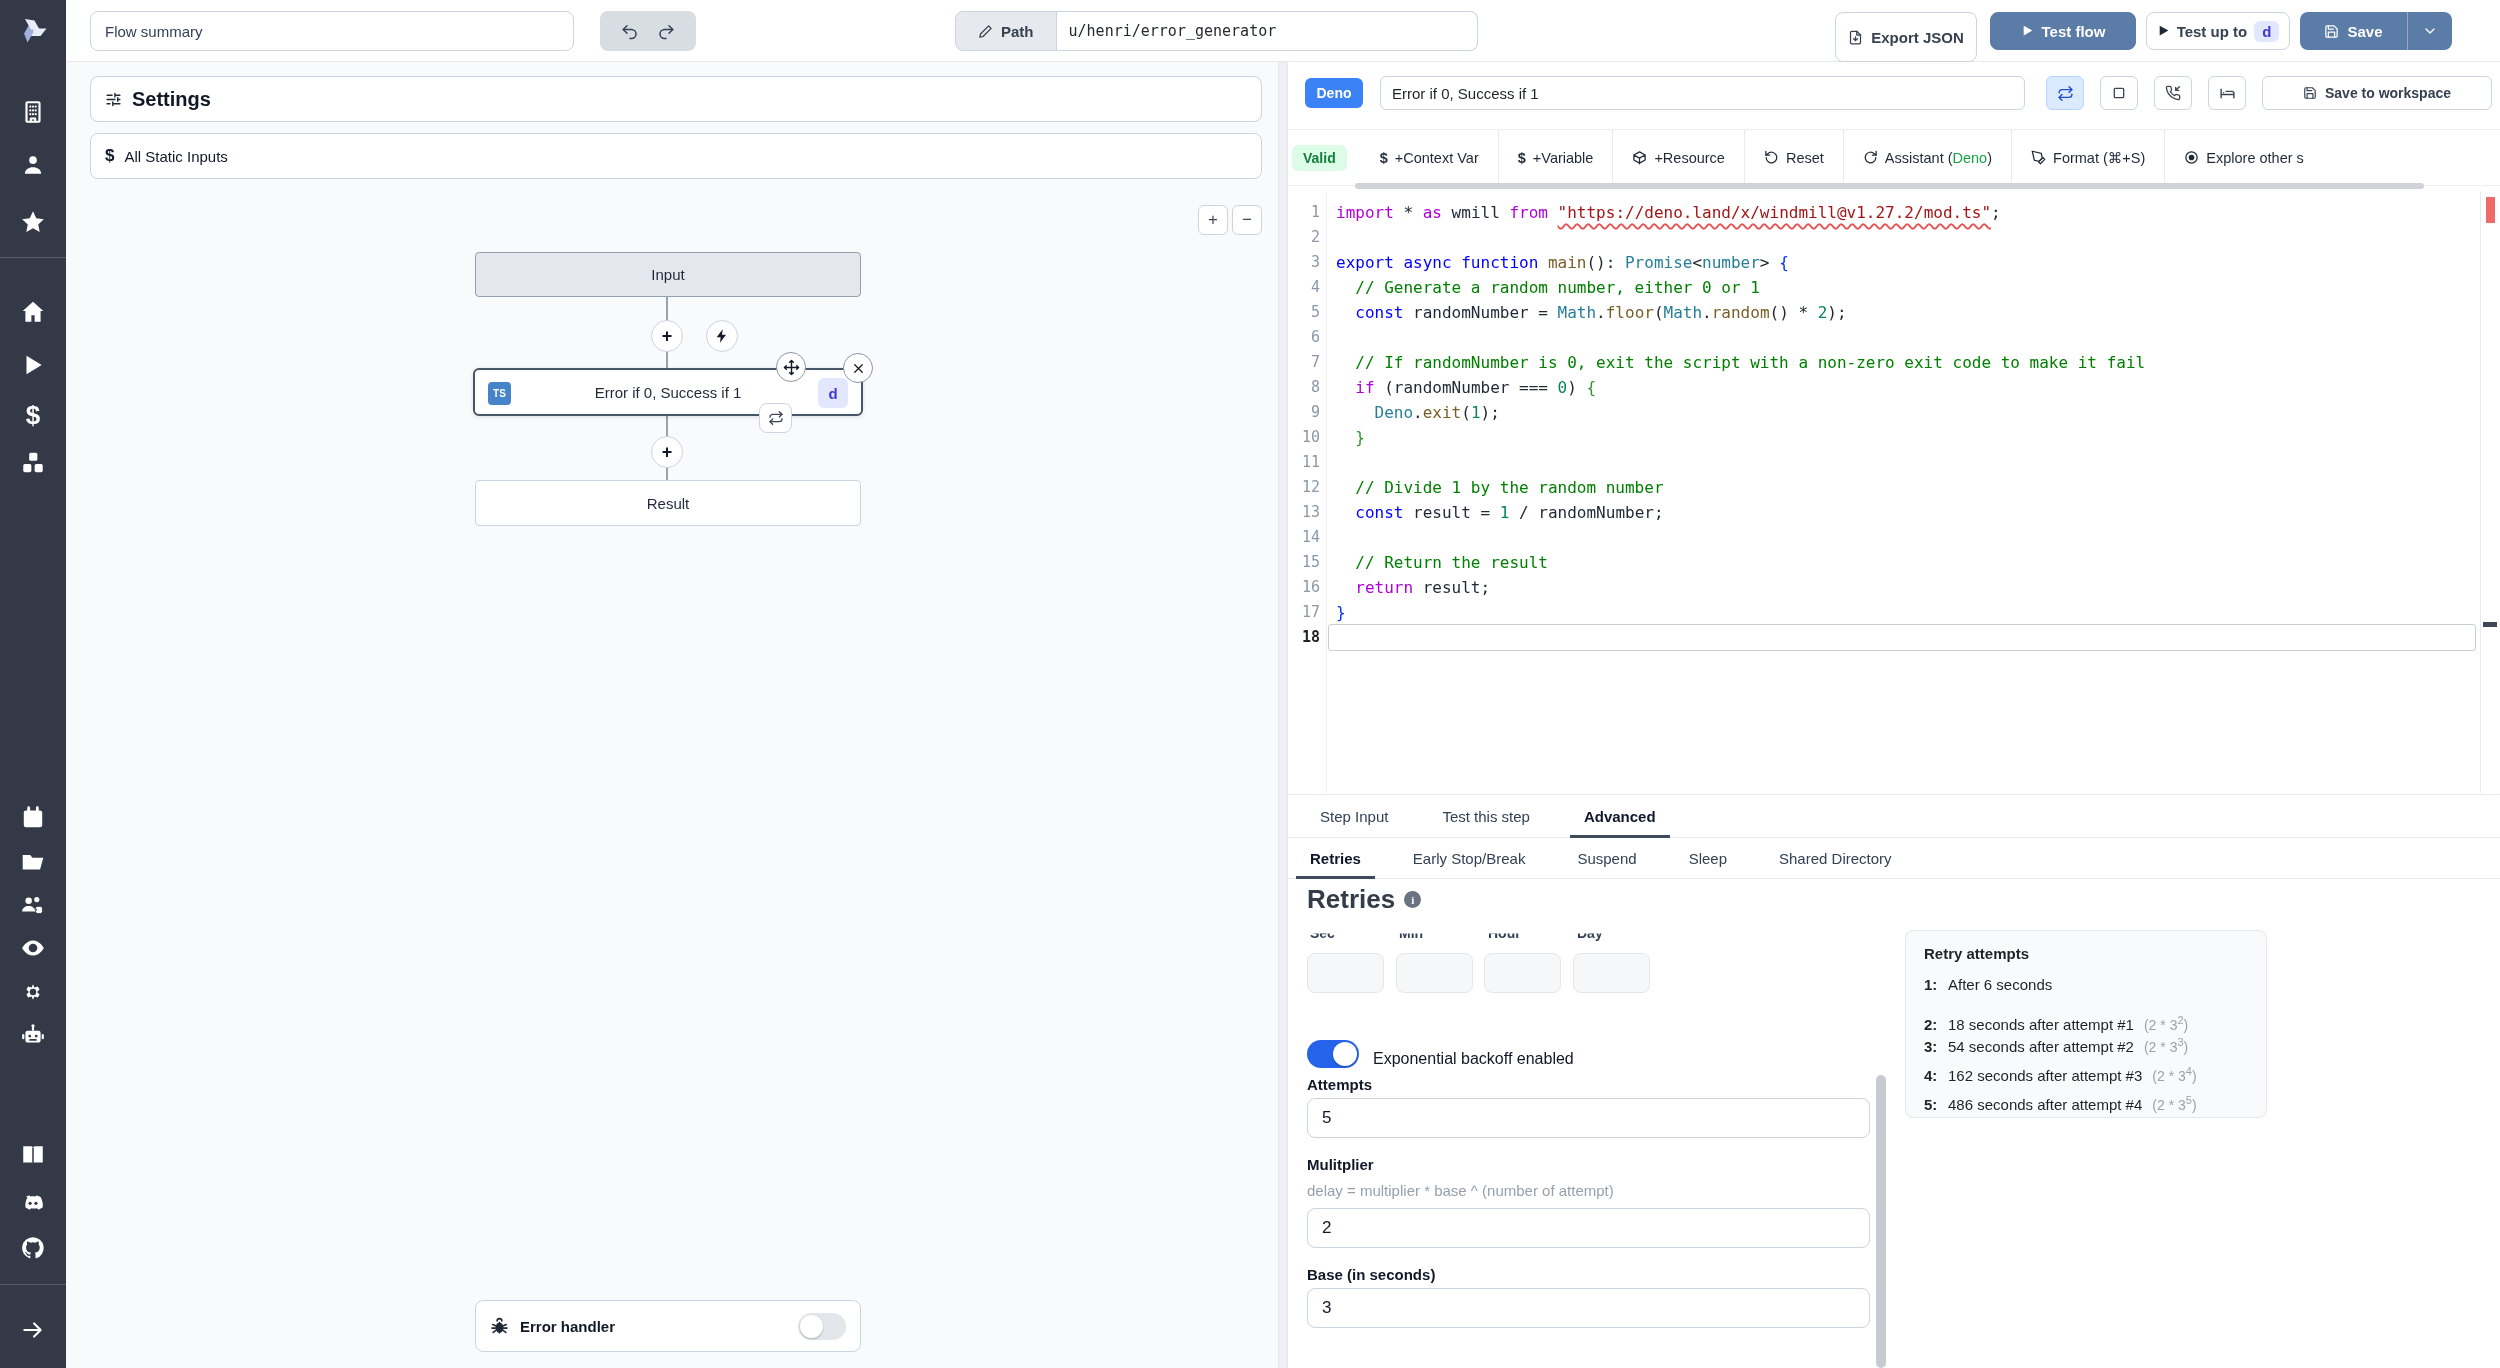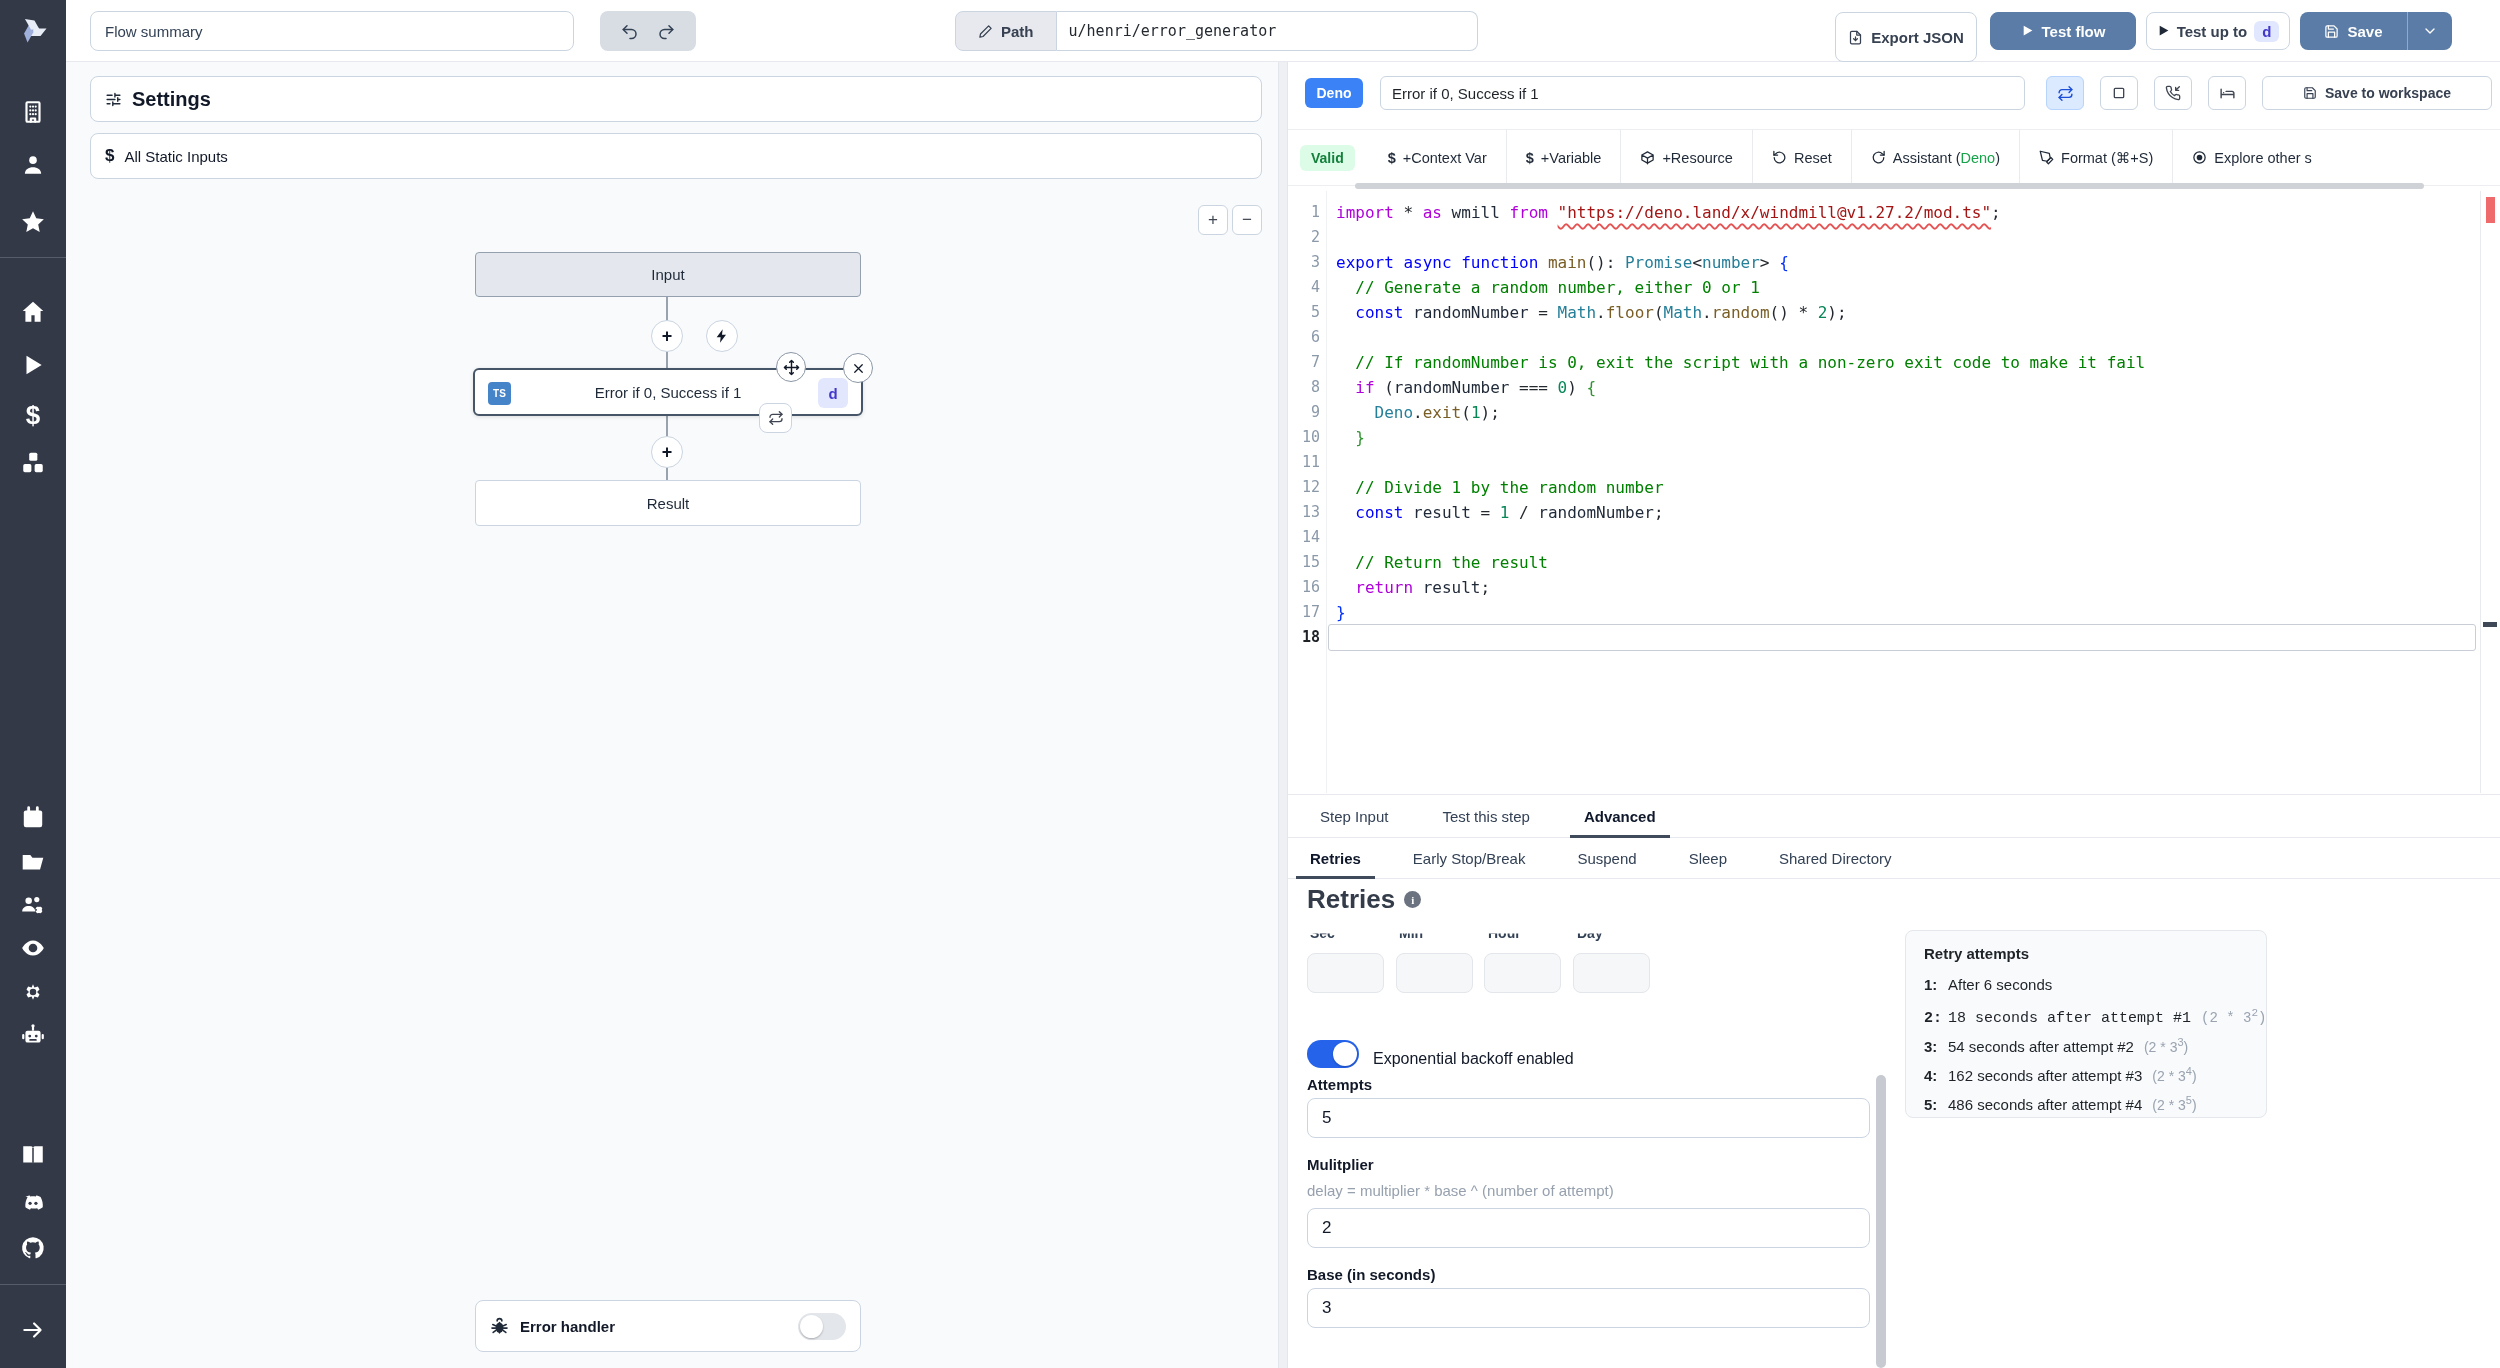--- a/index.html
+++ b/index.html
@@ -302,21 +302,21 @@
   <span>
       <svg class="ic" viewBox="0 0 24 24" width="14" height="14">
         <path d="M19 21H5a2 2 0 0 1-2-2V5a2 2 0 0 1 2-2h11l5 5v11a2 2 0 0 1-2 2z"></path>
         <path d="M17 21v-8H7v8M7 3v5h8"></path>
       </svg>
     </span>
   <span>Save to workspace</span>
 </button>
 
 <div class="abs" style="left:1288px;top:130px;width:1212px;height:56px;background:#fff;border-bottom:1px solid #eceef2;display:flex;align-items:center;overflow:hidden">
-  <span style="margin-left:12px;background:#dcfce7;color:#15803d;font-weight:600;font-size:14px;padding:5px 11px;border-radius:6px">Valid</span>
+  <span style="margin-left:4px;background:#dcfce7;color:#15803d;font-weight:600;font-size:14px;padding:5px 11px;border-radius:6px">Valid</span>
   <span style="width:14px"></span>
   <div class="tb-item">
     <span style="font-weight:700">$</span>
     <span>+Context Var</span>
   </div>
   <div class="tb-item">
     <span style="font-weight:700">$</span>
     <span>+Variable</span>
   </div>
   <div class="tb-item">
@@ -485,18 +485,18 @@
 
 <div class="formlabel" style="left:1307px;top:1266px">Base (in seconds)</div>
 <input class="forminput" style="left: 1307px; top: 1288px; width: 563px; height: 40px; outline: none;" value="3">
 
 <div class="abs" style="left:1876px;top:1075px;width:10px;height:293px;background:#c7cbd1;border-radius:5px"></div>
 
 <div class="abs" style="left:1905px;top:930px;width:362px;height:188px;background:#f8fafc;border:1px solid #e4e7eb;border-radius:8px;padding:14px 18px 0 18px">
   <div style="font-size:15px;font-weight:600;color:#1f2328">Retry attempts</div>
   <div id="retry-rows" style="margin-top:8px">
       <div style="height: 29px; line-height: 29px; font-size: 15px; color: rgb(31, 35, 40); white-space: nowrap;"><span style="font-weight: 700; display: inline-block; width: 24px;">1:</span><span>After 6 seconds</span></div>
-      <div style="height: 29px; line-height: 29px; font-size: 15px; color: rgb(31, 35, 40); white-space: nowrap; font-family: Liberation Mono, monospace;"><span style="font-weight: 700; display: inline-block; width: 24px;">2:</span><span>18 seconds after attempt #1</span><span style="color: rgb(154, 163, 175); font-size: 14px; margin-left: 10px;">(2 * 3<sup style="font-size: 11px;">2</sup>)</span></div>
+      <div style="height: 29px; line-height: 42px; font-size: 15px; color: rgb(31, 35, 40); white-space: nowrap;"><span style="font-weight: 700; display: inline-block; width: 24px;">2:</span><span>18 seconds after attempt #1</span><span style="color: rgb(154, 163, 175); font-size: 14px; margin-left: 10px;">(2 * 3<sup style="font-size: 11px;">2</sup>)</span></div>
       <div style="height: 29px; line-height: 29px; font-size: 15px; color: rgb(31, 35, 40); white-space: nowrap;"><span style="font-weight: 700; display: inline-block; width: 24px;">3:</span><span>54 seconds after attempt #2</span><span style="color: rgb(154, 163, 175); font-size: 14px; margin-left: 10px;">(2 * 3<sup style="font-size: 11px;">3</sup>)</span></div>
       <div style="height: 29px; line-height: 29px; font-size: 15px; color: rgb(31, 35, 40); white-space: nowrap;"><span style="font-weight: 700; display: inline-block; width: 24px;">4:</span><span>162 seconds after attempt #3</span><span style="color: rgb(154, 163, 175); font-size: 14px; margin-left: 10px;">(2 * 3<sup style="font-size: 11px;">4</sup>)</span></div>
       <div style="height: 29px; line-height: 29px; font-size: 15px; color: rgb(31, 35, 40); white-space: nowrap;"><span style="font-weight: 700; display: inline-block; width: 24px;">5:</span><span>486 seconds after attempt #4</span><span style="color: rgb(154, 163, 175); font-size: 14px; margin-left: 10px;">(2 * 3<sup style="font-size: 11px;">5</sup>)</span></div>
     </div>
 </div>
 
 </body></html>

